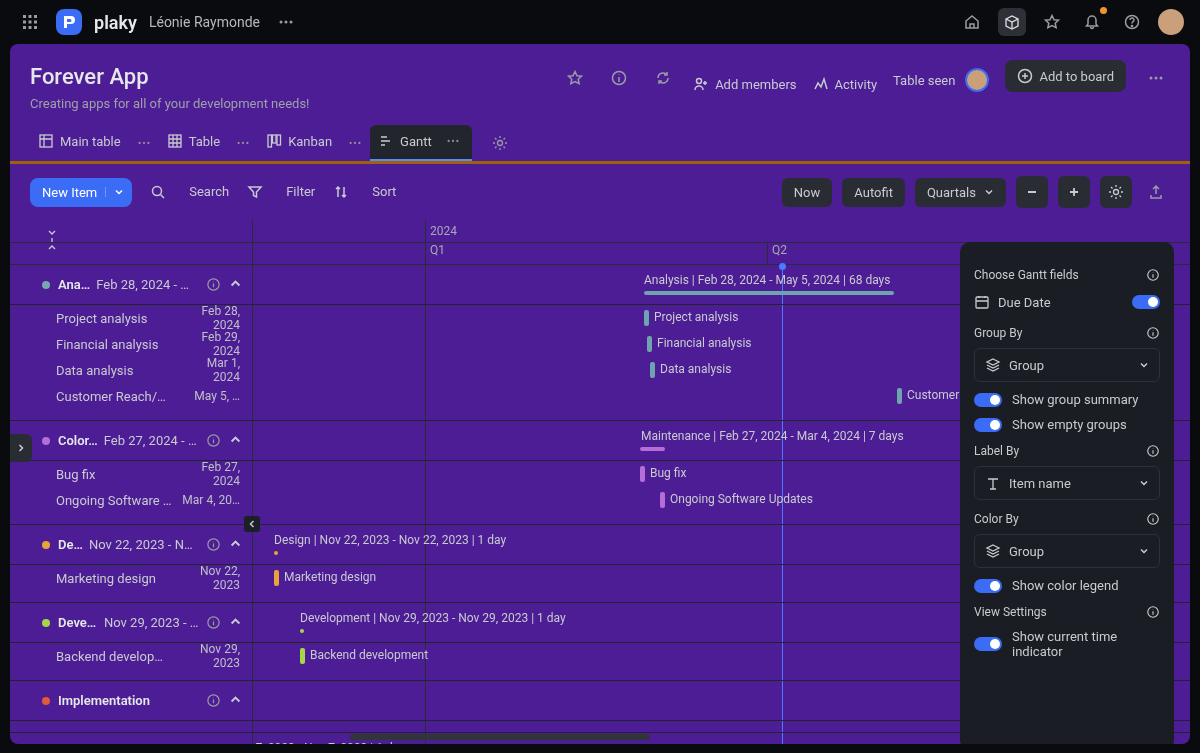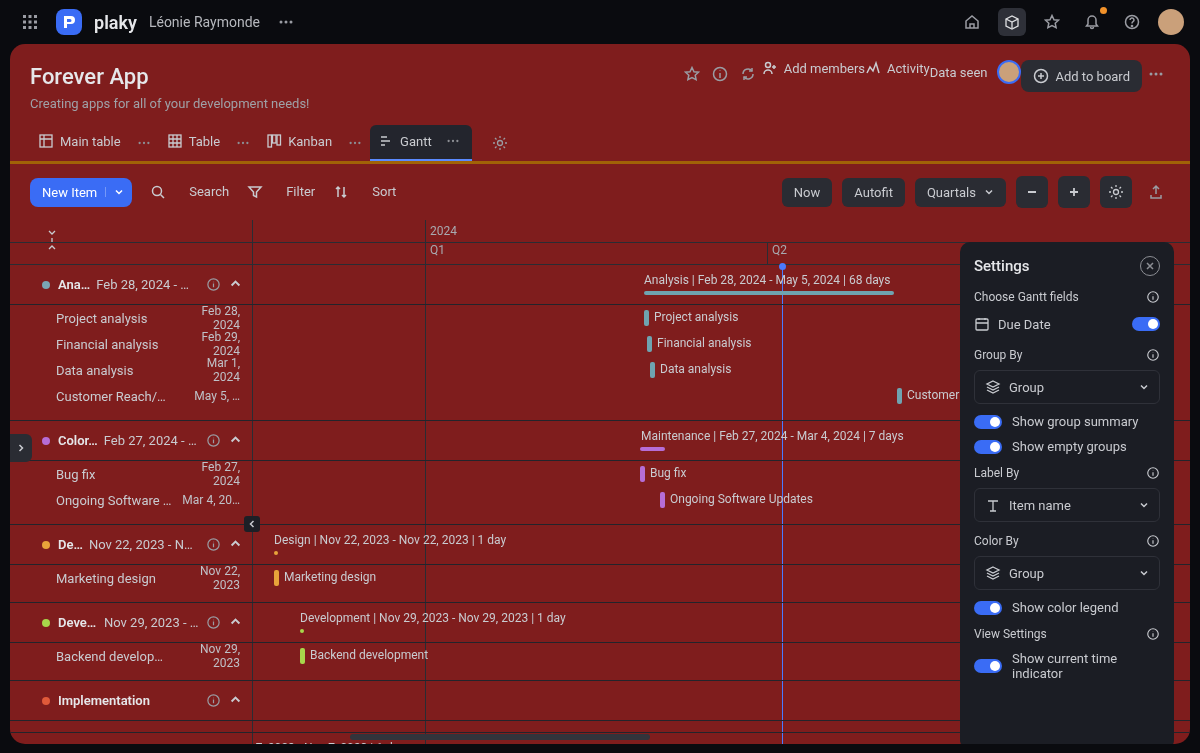--- a/index.html
+++ b/index.html
@@ -10,26 +10,26 @@
 .topbar-left { display: flex; align-items: center; gap: 12px; flex: 1; }
 .topbar-right { display: flex; align-items: center; gap: 12px; }
 .logo-badge { background: #3a6cf5; border-radius: 8px; width: 26px; height: 26px; display: flex; align-items: center; justify-content: center; }
 .logo-text { font-weight: 600; font-size: 18px; color: #e6e7ea; }
 .username { color: #b6b8bd; font-size: 14px; }
 .topbar-iconbtn { width: 28px; height: 28px; display: flex; align-items: center; justify-content: center; border-radius: 6px; color: #9a9ca3; cursor: pointer; position: relative;}
 .highlighted-icon { background: #2e3038; color:#dfe0e2;}
 .notif-dot { position:absolute; top:-1px; right:-1px; width:7px; height:7px; background:#f2922a; border-radius:50%;}
 .avatar-sm { width:26px; height:26px; border-radius:50%; background:#caa07a;}
 
-.board-area { background: #7f1d1d; border-radius: 15px; margin: 0 10px 10px 10px; height: 700px; display: flex; flex-direction: column; overflow: hidden; position: relative;}
+.board-area { background: #4c1d95; border-radius: 8px; margin: 0 10px 10px 10px; height: 700px; display: flex; flex-direction: column; overflow: hidden; position: relative;}
 .board-header { padding: 16px 20px 4px 20px; }
 .board-titlebar { display: flex; align-items: center; gap: 12px; }
 .board-title { font-size: 22px; font-weight: 500; color: #e6e7ea; }
 .board-subtitle { color: #9fa1a7; font-size: 13px; margin-top: 4px; }
-.board-titlebar-right { margin-left:auto; display:flex; align-items:flex-start; color:#c9cbd0;}
+.board-titlebar-right { margin-left:auto; display:flex; align-items:flex-end; gap:16px; color:#c9cbd0;}
 .header-action { display:flex; align-items:center; gap:6px; cursor:pointer; font-size:13px;}
 .lastseen-avatar { width:24px;height:24px;border-radius:50%; background:#caa07a; border:2px solid #3a6cf5; margin-left:4px;}
 .addboard-btn { background:#2a2c33; padding:8px 12px; border-radius:8px; display:flex;align-items:center;gap:6px; cursor:pointer;}
 
 .tabs { display:flex; align-items:center; gap:4px; padding: 10px 20px 0 20px; border-bottom:3px solid #a16207;}
 .tab { display:flex; align-items:center; gap:6px; padding:8px 8px 10px 8px; cursor:pointer; color:#c9cbd0; border-bottom:2px solid transparent;}
 .tab.active { background:#23252d; border-radius:6px 6px 0 0; border-bottom:2px solid #5a8aff;}
 .tab-more { width:22px; display:flex; align-items:center; justify-content:center; color:#8c8e94;}
 
 .toolbar { display:flex; align-items:center; padding:12px 20px; gap:18px; }
@@ -186,21 +186,21 @@
             </svg>
             <span>Add members</span>
           </div>
         <div class="header-action">
             <svg class="icon" viewBox="0 0 16 16" fill="none" stroke="currentColor" stroke-width="1.5">
               <path d="M2 13l3-6 3 4 3-8 3 10"></path>
             </svg>
             <span>Activity</span>
           </div>
         <div class="header-action">
-            <span>Data seen</span>
+            <span>Table seen</span>
             <div class="lastseen-avatar"></div>
           </div>
         <div class="addboard-btn">
             <svg class="icon" viewBox="0 0 16 16" fill="none" stroke="currentColor" stroke-width="1.5">
               <circle cx="8" cy="8" r="6.5"></circle>
               <path d="M8 5v6M5 8h6"></path>
             </svg>
             <span>Add to board</span>
           </div>
         <div class="topbar-iconbtn">
@@ -581,28 +581,20 @@
     </div>
   </div>
 
   <div class="side-expander">
       <svg width="10" height="10" viewBox="0 0 10 10" fill="none" stroke="#c9cbd0" stroke-width="1.5">
         <path d="M3.5 2L6.5 5l-3 3"></path>
       </svg>
     </div>
 
   <div class="settings-panel">
-    <div class="settings-title">
-        <span>Settings</span>
-        <div class="close-btn">
-          <svg width="10" height="10" viewBox="0 0 10 10" stroke="#8c8e94" stroke-width="1.5">
-            <path d="M2 2l6 6M8 2l-6 6"></path>
-          </svg>
-        </div>
-      </div>
 
     <div class="section-label">
         <span>Choose Gantt fields</span>
         <span class="info">
           <svg width="14" height="14" viewBox="0 0 16 16" fill="none" stroke="currentColor" stroke-width="1.3">
             <circle cx="8" cy="8" r="6"></circle>
             <path d="M8 7v4M8 5v.5"></path>
           </svg>
         </span>
       </div>

